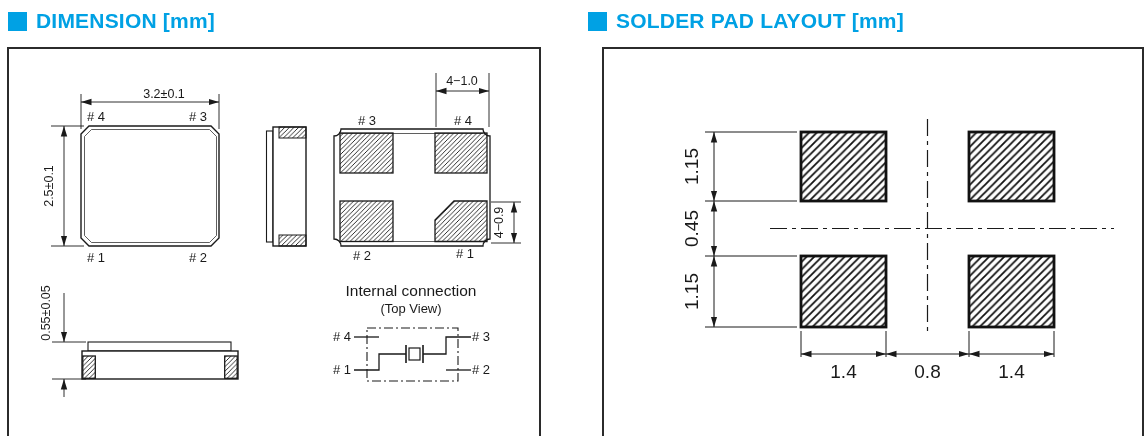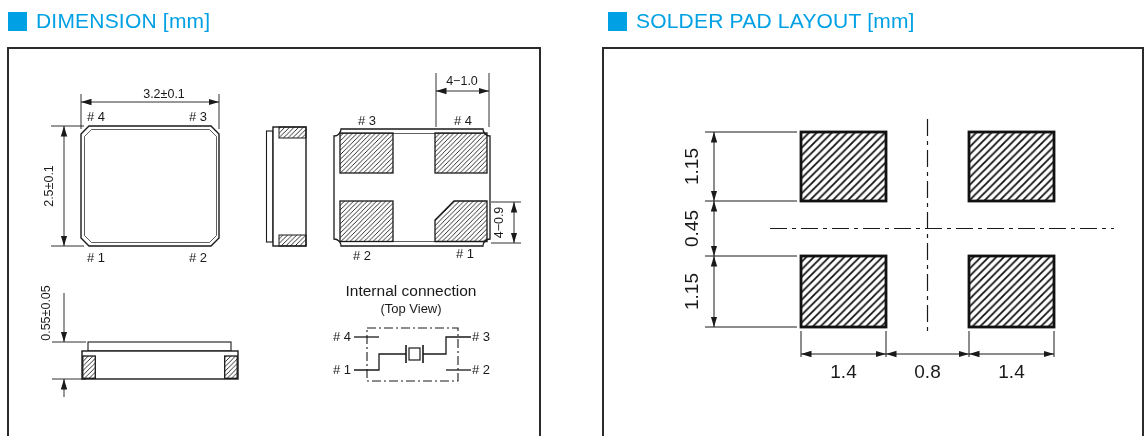--- a/index.html
+++ b/index.html
@@ -2,21 +2,21 @@
 <html style="--accent: #00a1e4;"><head>
 <meta charset="utf-8">
 <style>
   html,body{margin:0;padding:0;}
   body{
     width:1145px;height:436px;position:relative;overflow:hidden;
     background:#ffffff;font-family:"Liberation Sans",sans-serif;
   }
   .panel-title{position:absolute;top:9px;display:flex;align-items:center;gap:9px;}
   .bullet{width:19px;height:19px;background:var(--accent,#00a1e4);flex:0 0 auto;}
-  .title-text{font-size:21px;font-weight:normal;color:var(--accent,#00a1e4);letter-spacing:.2px;white-space:nowrap;}
+  .title-text{font-size:21px;font-weight:bold;color:var(--accent,#00a1e4);letter-spacing:.2px;white-space:nowrap;}
   .box{position:absolute;top:47px;height:400px;border:2px solid #2b2b2b;background:#fff;box-sizing:border-box;}
   #dim-box{left:7px;width:534px;}
   #pad-box{left:602px;width:542px;}
   svg{display:block;}
   svg text{fill:#1a1a1a;font-family:"Liberation Sans",sans-serif;}
   .t13{font-size:13px;}
   .t12{font-size:12.5px;}
   .t15{font-size:15.5px;}
   .t19{font-size:19px;}
 </style>
@@ -106,21 +106,21 @@
     <path d="M397,296 V314 M414,296 V314" stroke-width="1.6"></path>
     <rect x="400" y="299" width="11" height="12" fill="#fff" stroke-width="1.2"></rect>
   </g>
   <text class="t13" x="333" y="292" text-anchor="middle"># 4</text>
   <text class="t13" x="472" y="292" text-anchor="middle"># 3</text>
   <text class="t13" x="333" y="325" text-anchor="middle"># 1</text>
   <text class="t13" x="472" y="325" text-anchor="middle"># 2</text>
 </svg>
 </div>
 
-<div class="panel-title" style="left:608px">
+<div class="panel-title" style="left:588px">
   <span class="bullet"></span>
   <span class="title-text">SOLDER PAD LAYOUT [mm]</span>
 </div>
 
 <div class="box" id="pad-box">
 <svg width="538" height="394" viewBox="0 0 538 394">
   <defs>
     <pattern id="hCoarse" width="7.6" height="7.6" patternUnits="userSpaceOnUse">
       <path d="M-1.9,1.9 L1.9,-1.9 M0,7.6 L7.6,0 M5.7,9.5 L9.5,5.7" stroke="#111" stroke-width="1.8"></path>
     </pattern>

